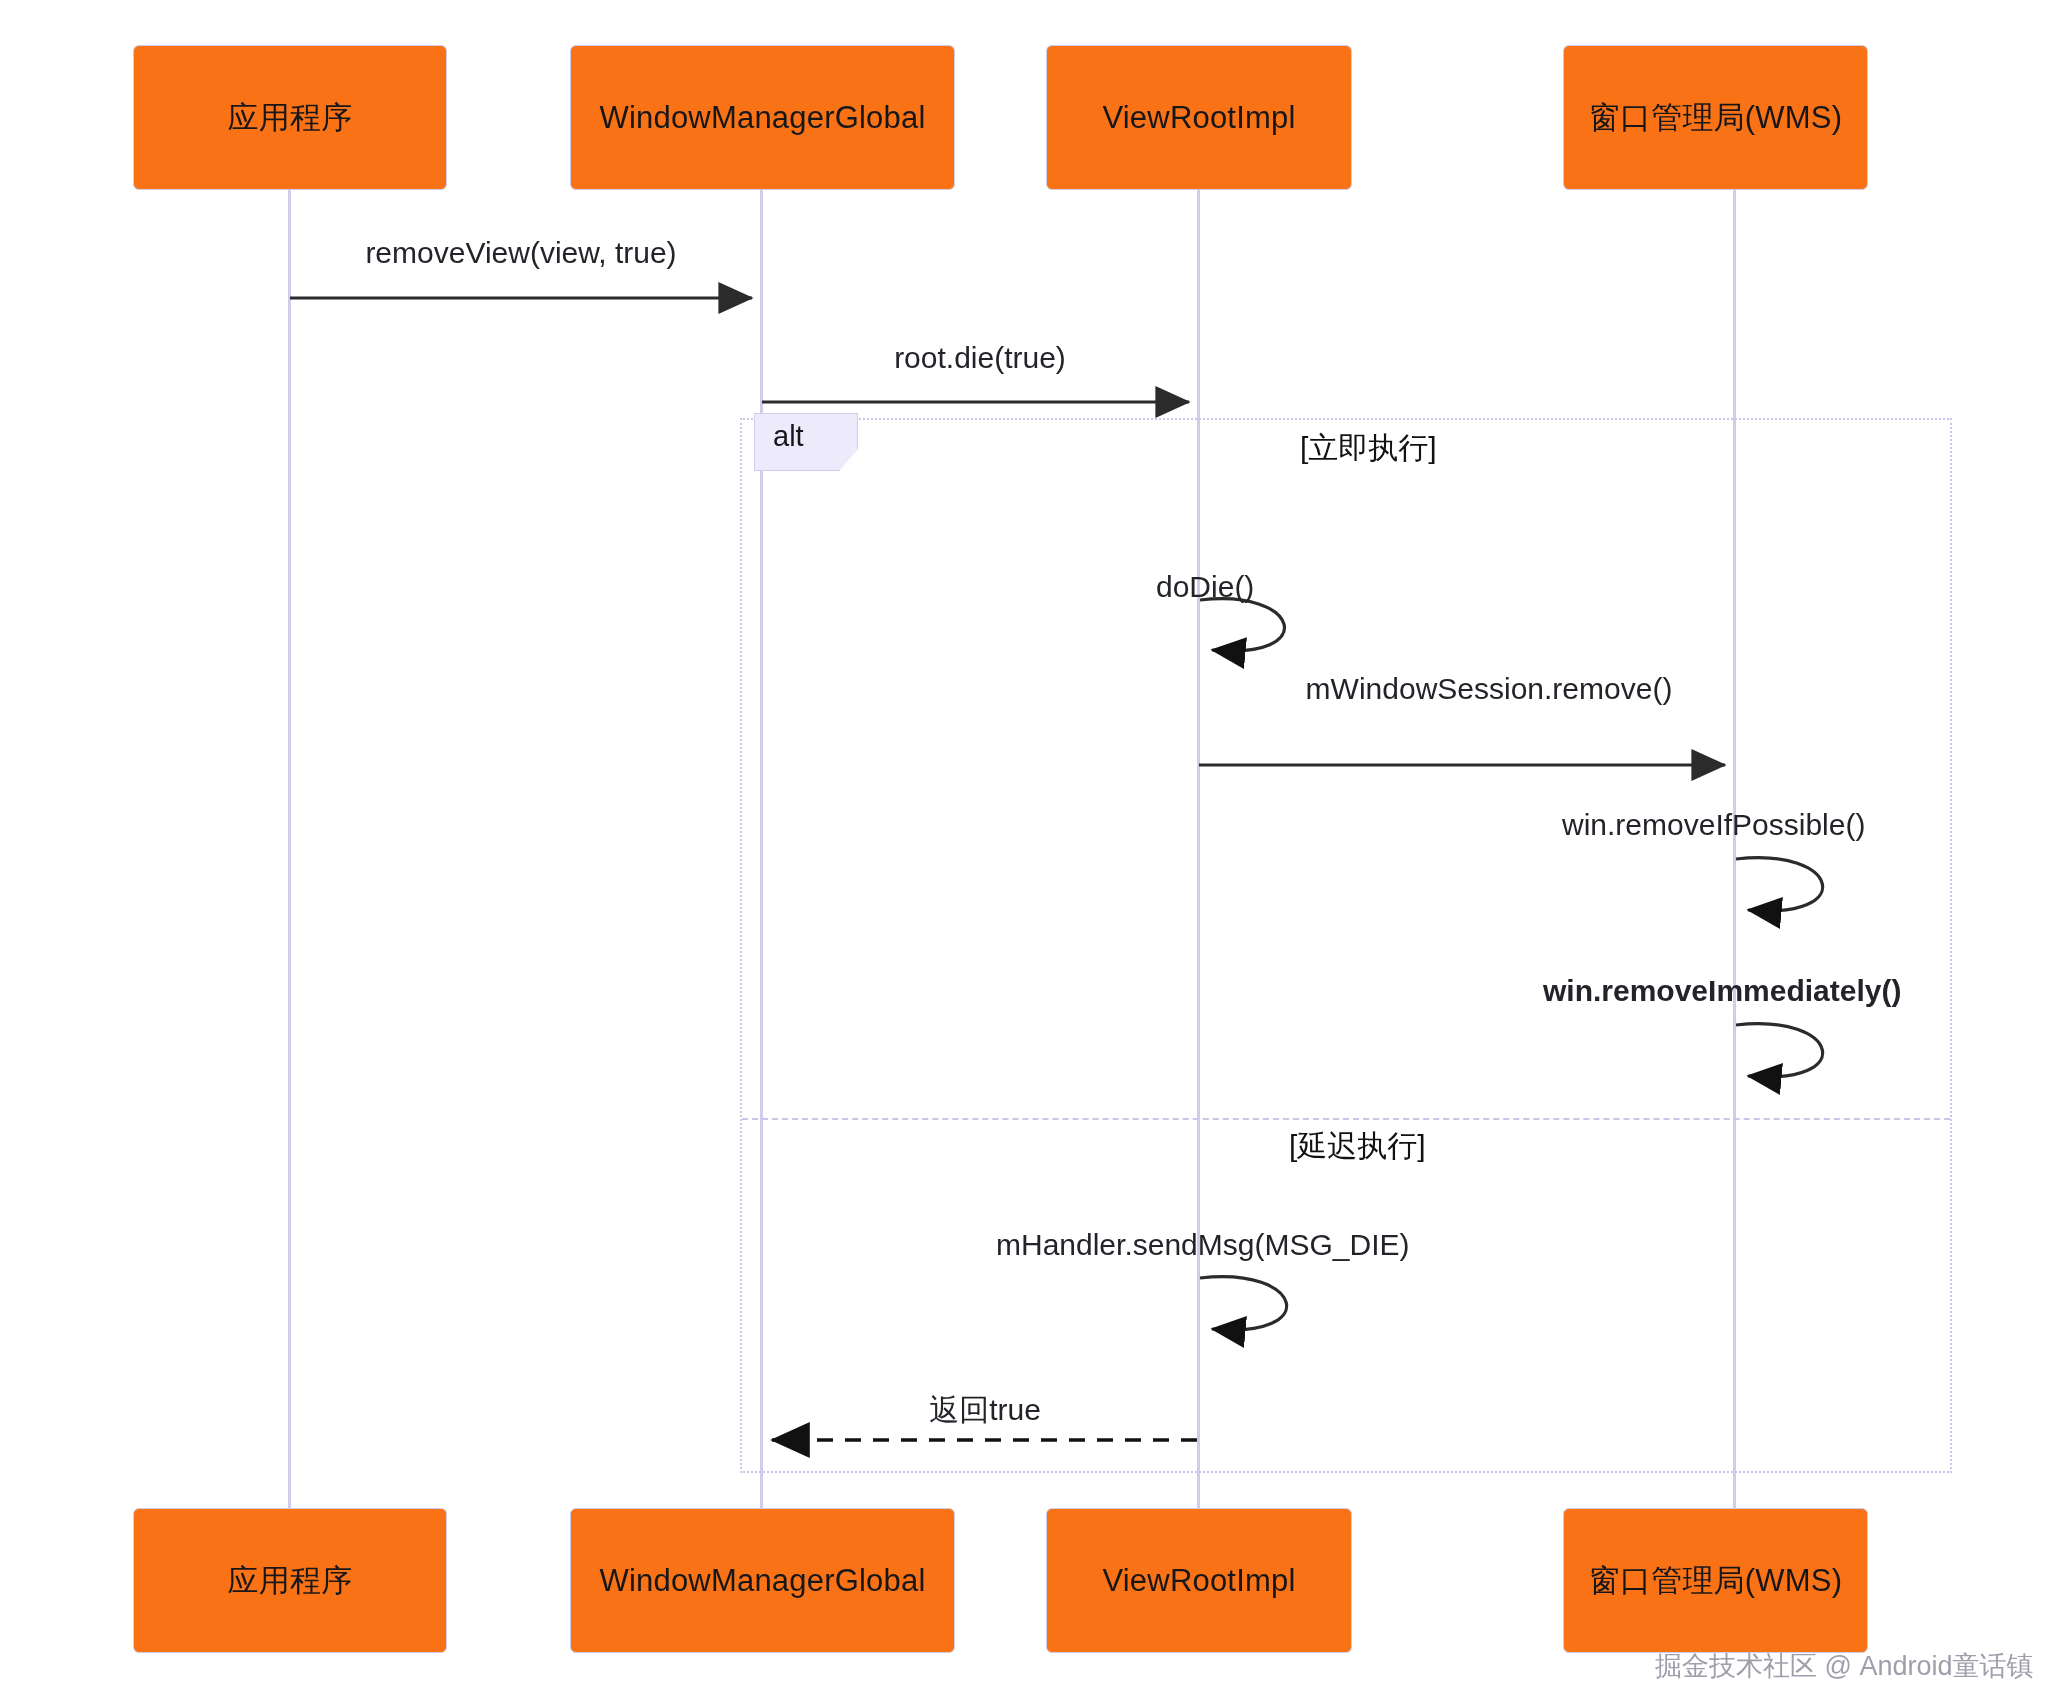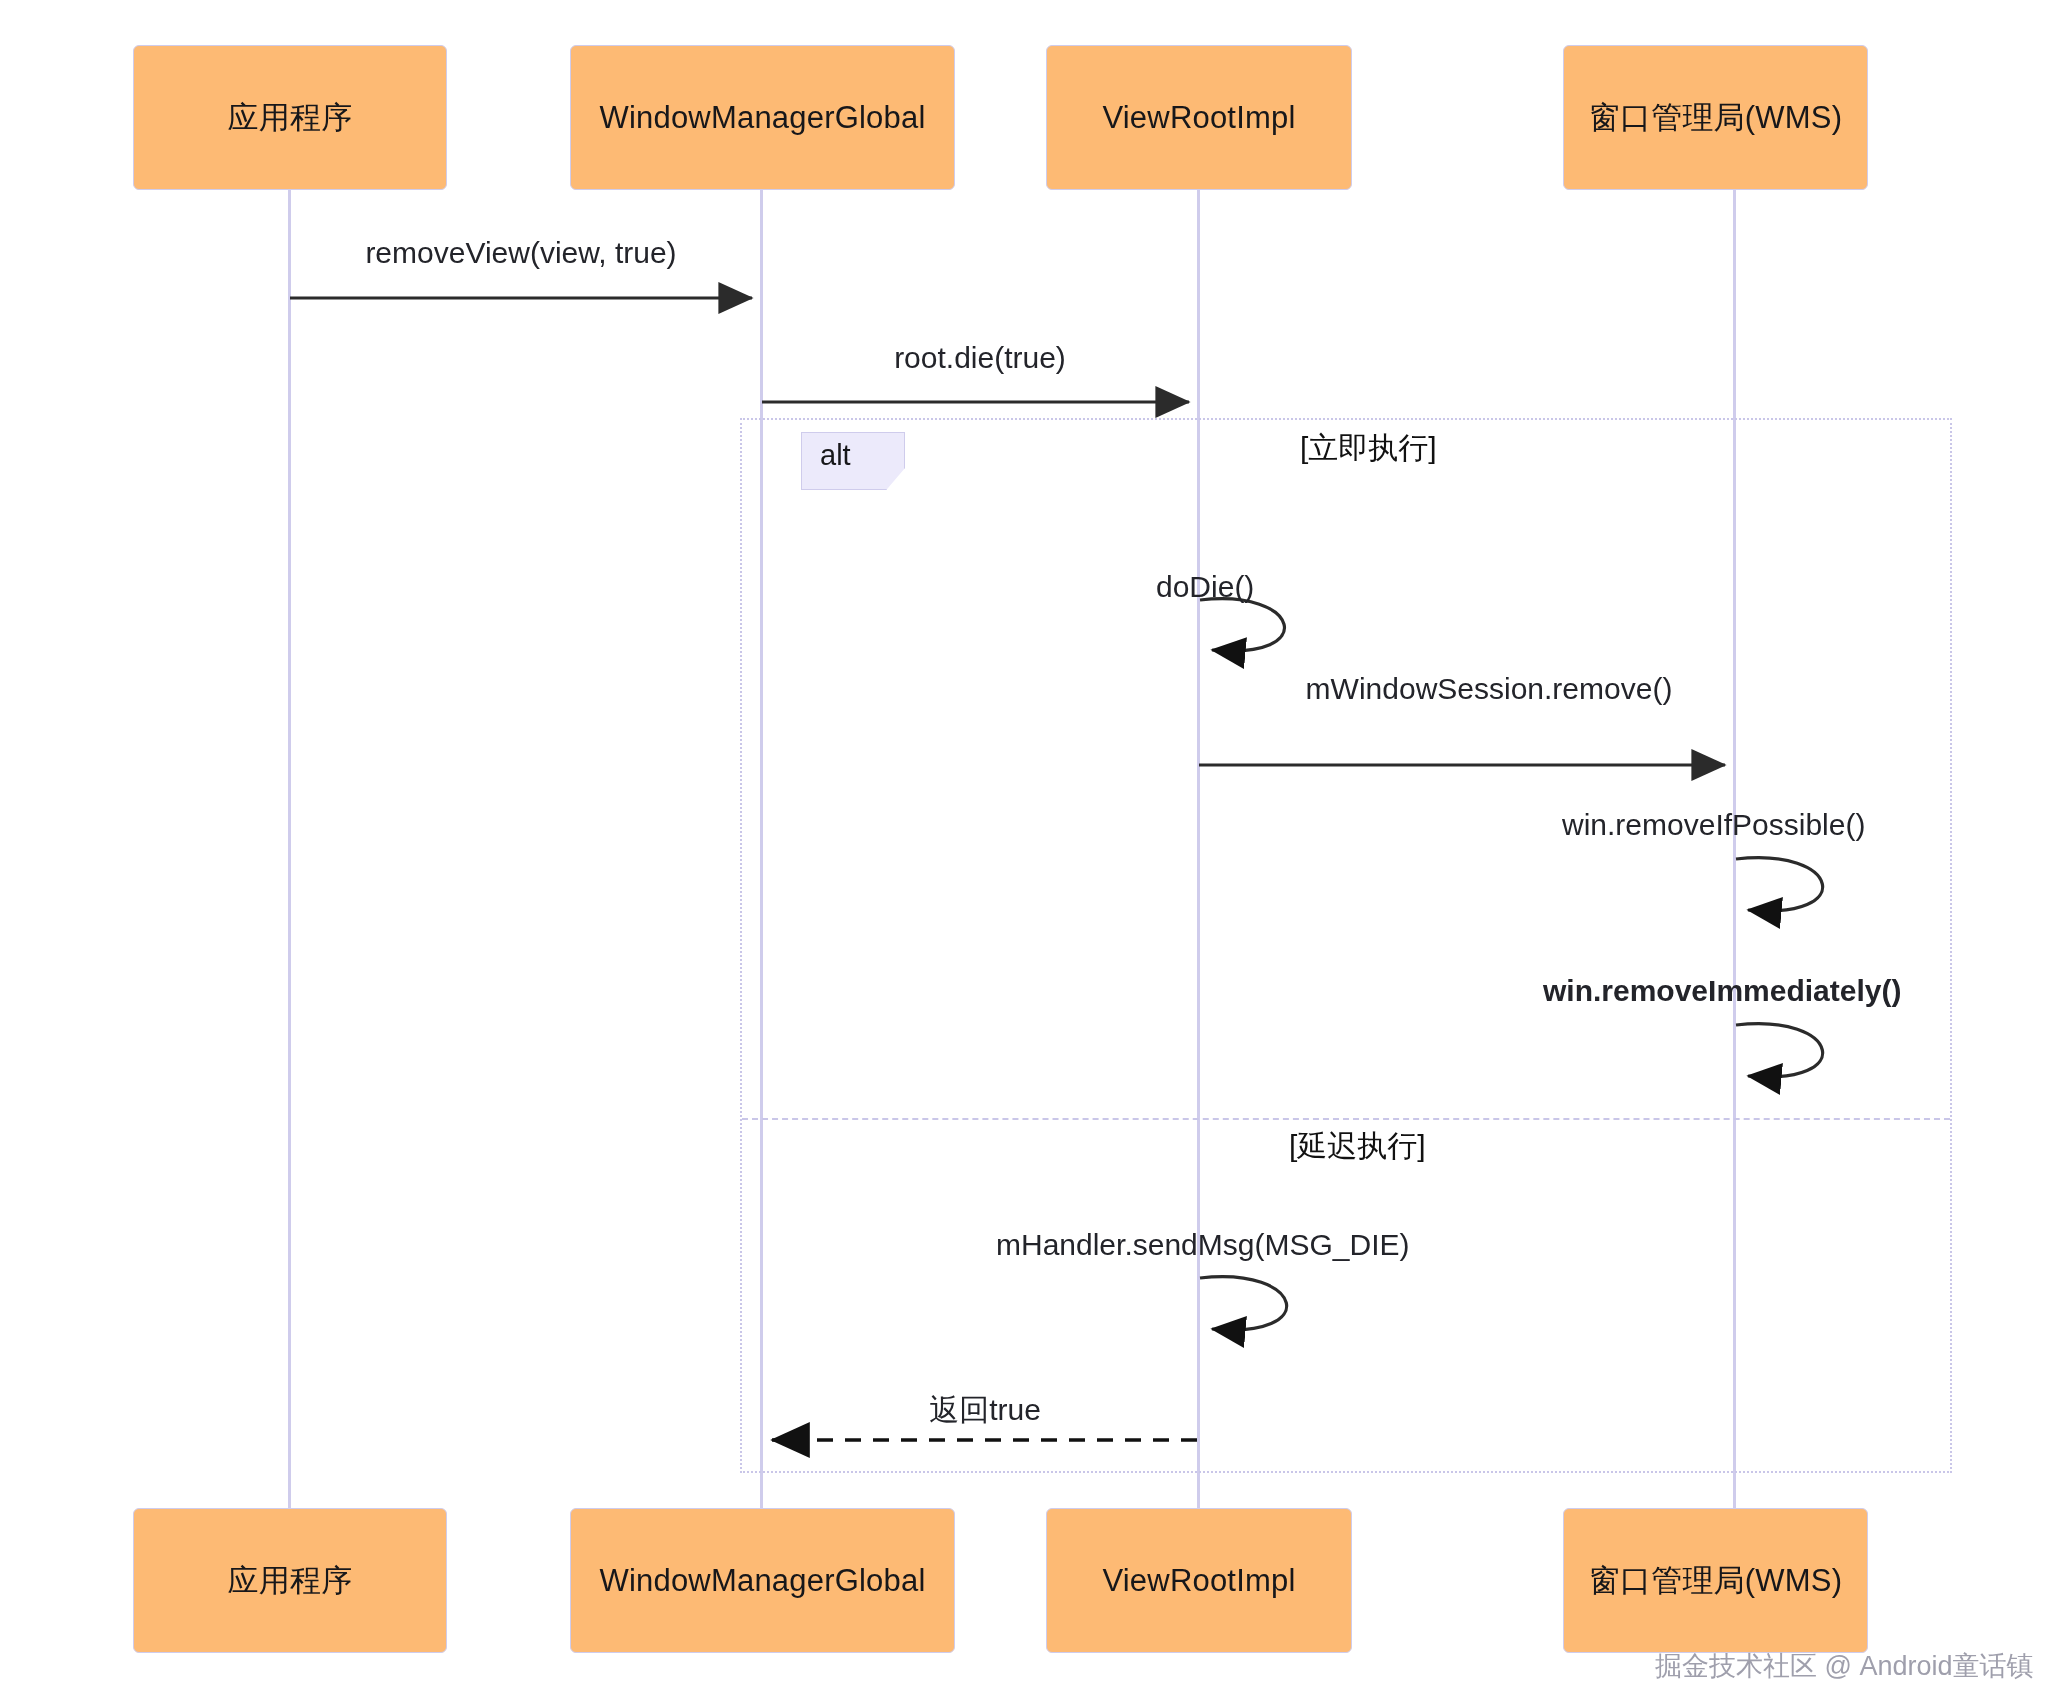--- a/index.html
+++ b/index.html
@@ -3,21 +3,21 @@
 <meta charset="utf-8">
 <style>
   html,body{margin:0;padding:0;background:#ffffff;}
   body{width:2057px;height:1698px;font-family:"Liberation Sans","DejaVu Sans",sans-serif;}
   #canvas{position:relative;width:2057px;height:1698px;overflow:hidden;background:#fff;}
 
   
   .actor-box{
     position:absolute;
     box-sizing:border-box;
-    background:#fdba74;
+    background:#f97316;
     border:1.6px solid #CFCCEC;
     border-radius:6px;
     display:flex;align-items:center;justify-content:center;
     color:#17171a;
     font-size:31px;
     letter-spacing:.2px;
     white-space:nowrap;
   }
 
   
@@ -85,21 +85,21 @@
 
 <div id="canvas">
 
   <div class="lifeline" style="left:288px;  top:190px; height:1320px;"></div>
   <div class="lifeline" style="left:760px;  top:190px; height:1320px;"></div>
   <div class="lifeline" style="left:1197px; top:190px; height:1320px;"></div>
   <div class="lifeline" style="left:1733px; top:190px; height:1320px;"></div>
 
   <div class="alt-frame" style="left:740px; top:418px; width:1212px; height:1055px;"></div>
   <div class="alt-divider" style="left:742px; top:1118px; width:1208px;"></div>
-  <div class="alt-tag" style="left:754px; top:432px; width:104px; height:58px;margin-left:47px;">
+  <div class="alt-tag" style="left:754px; top:413px; width:104px; height:58px;">
     <span>alt</span>
   </div>
   <div class="alt-cond" style="left:1300px; top:428px;">[立即执行]</div>
   <div class="alt-cond" style="left:1245px; top:1126px;margin-left:44px;">[延迟执行]</div>
 
   <div class="actor-box" style="left:133px; top:45px; width:314px; height:145px;">
     <span>应用程序</span>
   </div>
   <div class="actor-box" style="left:570px; top:45px; width:385px; height:145px;">
     <span>WindowManagerGlobal</span>

